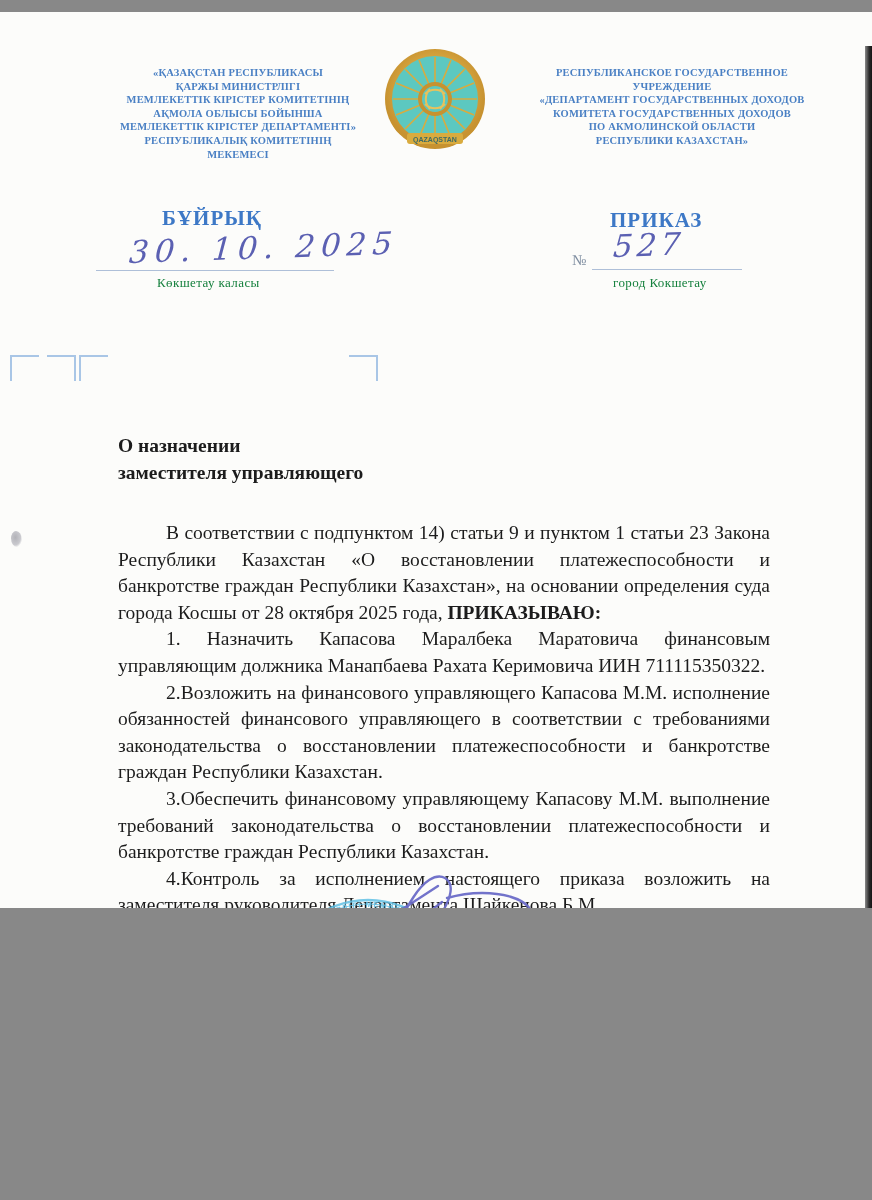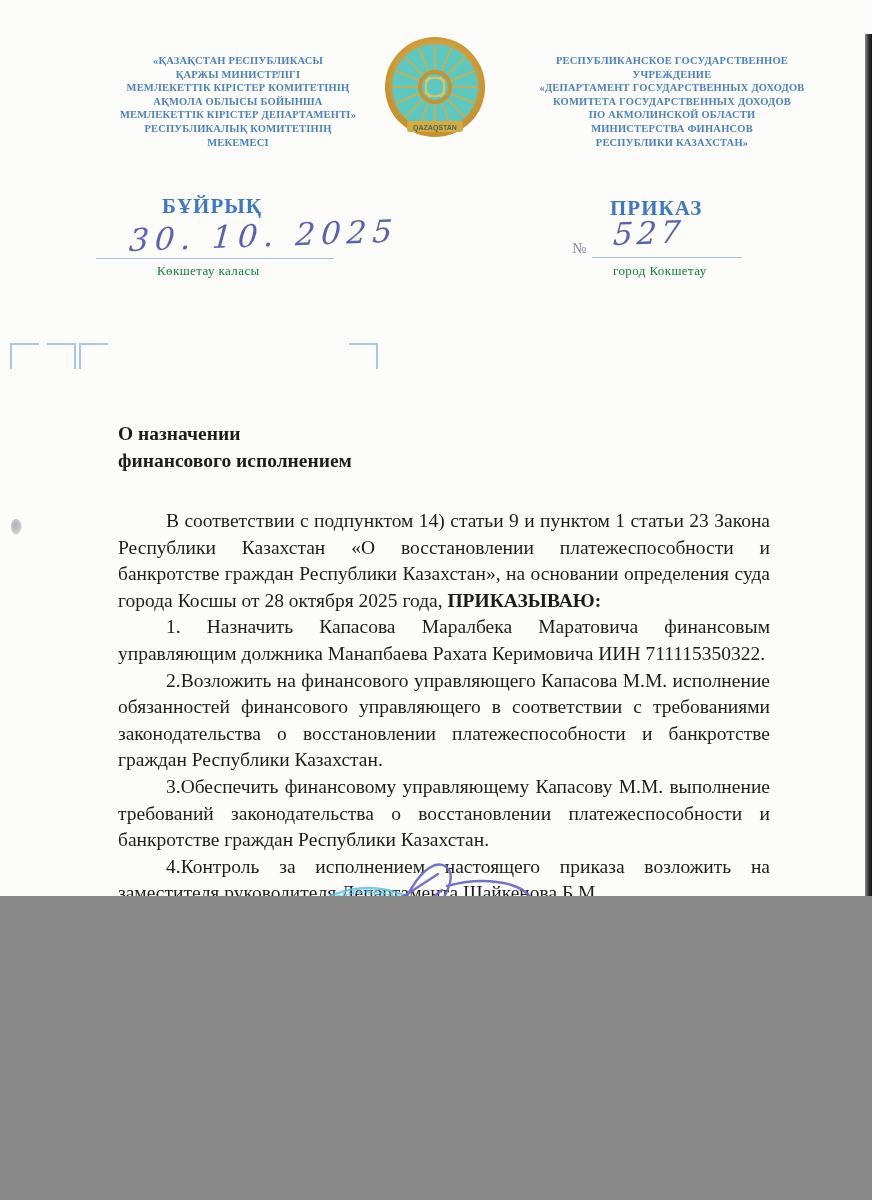--- a/index.html
+++ b/index.html
@@ -1,17 +1,17 @@
 <!DOCTYPE html>
 <html><head>
 <meta charset="utf-8">
 <style>
   html,body{margin:0;padding:0;background:#888;}
   .page{
-    position:relative;width:872px;height:896px;margin:0 auto;
+    position:relative;width:872px;height:896px;margin:12px auto;
     background:#fcfcfa;overflow:hidden;
     font-family:"Liberation Serif", serif;color:#1c1c1c;
   }
   
   .scan-edge{position:absolute;right:0;top:34px;width:7px;height:1166px;
     background:linear-gradient(to right,#8a8a8a,#2a2a2a 60%,#161616);z-index:9;}
   
   .hdr-left,.hdr-right{
     position:absolute;top:54px;text-align:center;
     font-weight:bold;font-size:10.5px;line-height:13.6px;
@@ -130,21 +130,20 @@
     <rect x="26" y="88" width="56" height="11" rx="3" fill="#d9ab3e"></rect>
     <text x="54" y="96.5" text-anchor="middle" font-size="7" font-weight="bold" fill="#3d6b66" font-family="Liberation Sans, sans-serif">QAZAQSTAN</text>
   </svg>
 
   <div class="hdr-right">
     <div>РЕСПУБЛИКАНСКОЕ ГОСУДАРСТВЕННОЕ</div>
     <div>УЧРЕЖДЕНИЕ</div>
     <div>«ДЕПАРТАМЕНТ ГОСУДАРСТВЕННЫХ ДОХОДОВ</div>
     <div>КОМИТЕТА ГОСУДАРСТВЕННЫХ ДОХОДОВ</div>
     <div>ПО АКМОЛИНСКОЙ ОБЛАСТИ</div>
-    <div>МИНИСТЕРСТВА ФИНАНСОВ</div>
     <div>РЕСПУБЛИКИ КАЗАХСТАН»</div>
   </div>
 
   <div class="title-kk">БҰЙРЫҚ</div>
   <div class="title-ru">ПРИКАЗ</div>
 
   <div class="hand hand-date">30. 10. 2025</div>
   <div class="rule rule-date"></div>
   <div class="place place-kk">Көкшетау каласы</div>
 
@@ -155,21 +154,21 @@
 
   <div class="cmark l cm1"></div>
   <div class="cmark r cm2"></div>
   <div class="cmark l cm3"></div>
   <div class="cmark r cm4"></div>
 
   <div class="smudge"></div>
 
   <div class="subject">
     <div>О назначении</div>
-    <div>финансового исполнением</div>
+    <div>заместителя управляющего</div>
   </div>
 
   <div class="body-text">
     <p><span>В соответствии с подпунктом 14) статьи 9  и пунктом 1 статьи 23 Закона Республики Казахстан «О восстановлении платежеспособности и банкротстве граждан Республики Казахстан», на основании определения суда города Косшы  от 28 октября 2025 года, </span><span class="b">ПРИКАЗЫВАЮ:</span></p>
     <p>1.  Назначить Капасова Маралбека Маратовича финансовым управляющим должника  Манапбаева Рахата Керимовича ИИН 711115350322.</p>
     <p>2.Возложить на финансового управляющего Капасова М.М. исполнение обязанностей финансового управляющего в соответствии с требованиями законодательства о восстановлении платежеспособности и банкротстве граждан Республики Казахстан.</p>
     <p>3.Обеспечить финансовому управляющему Капасову М.М. выполнение требований законодательства о восстановлении платежеспособности и банкротстве граждан Республики Казахстан.</p>
     <p>4.Контроль за исполнением настоящего приказа возложить на заместителя руководителя Департамента Шайкенова Б.М.</p>
     <p>5.Настоящий приказ вступает в силу со дня подписания.</p>
   </div>

